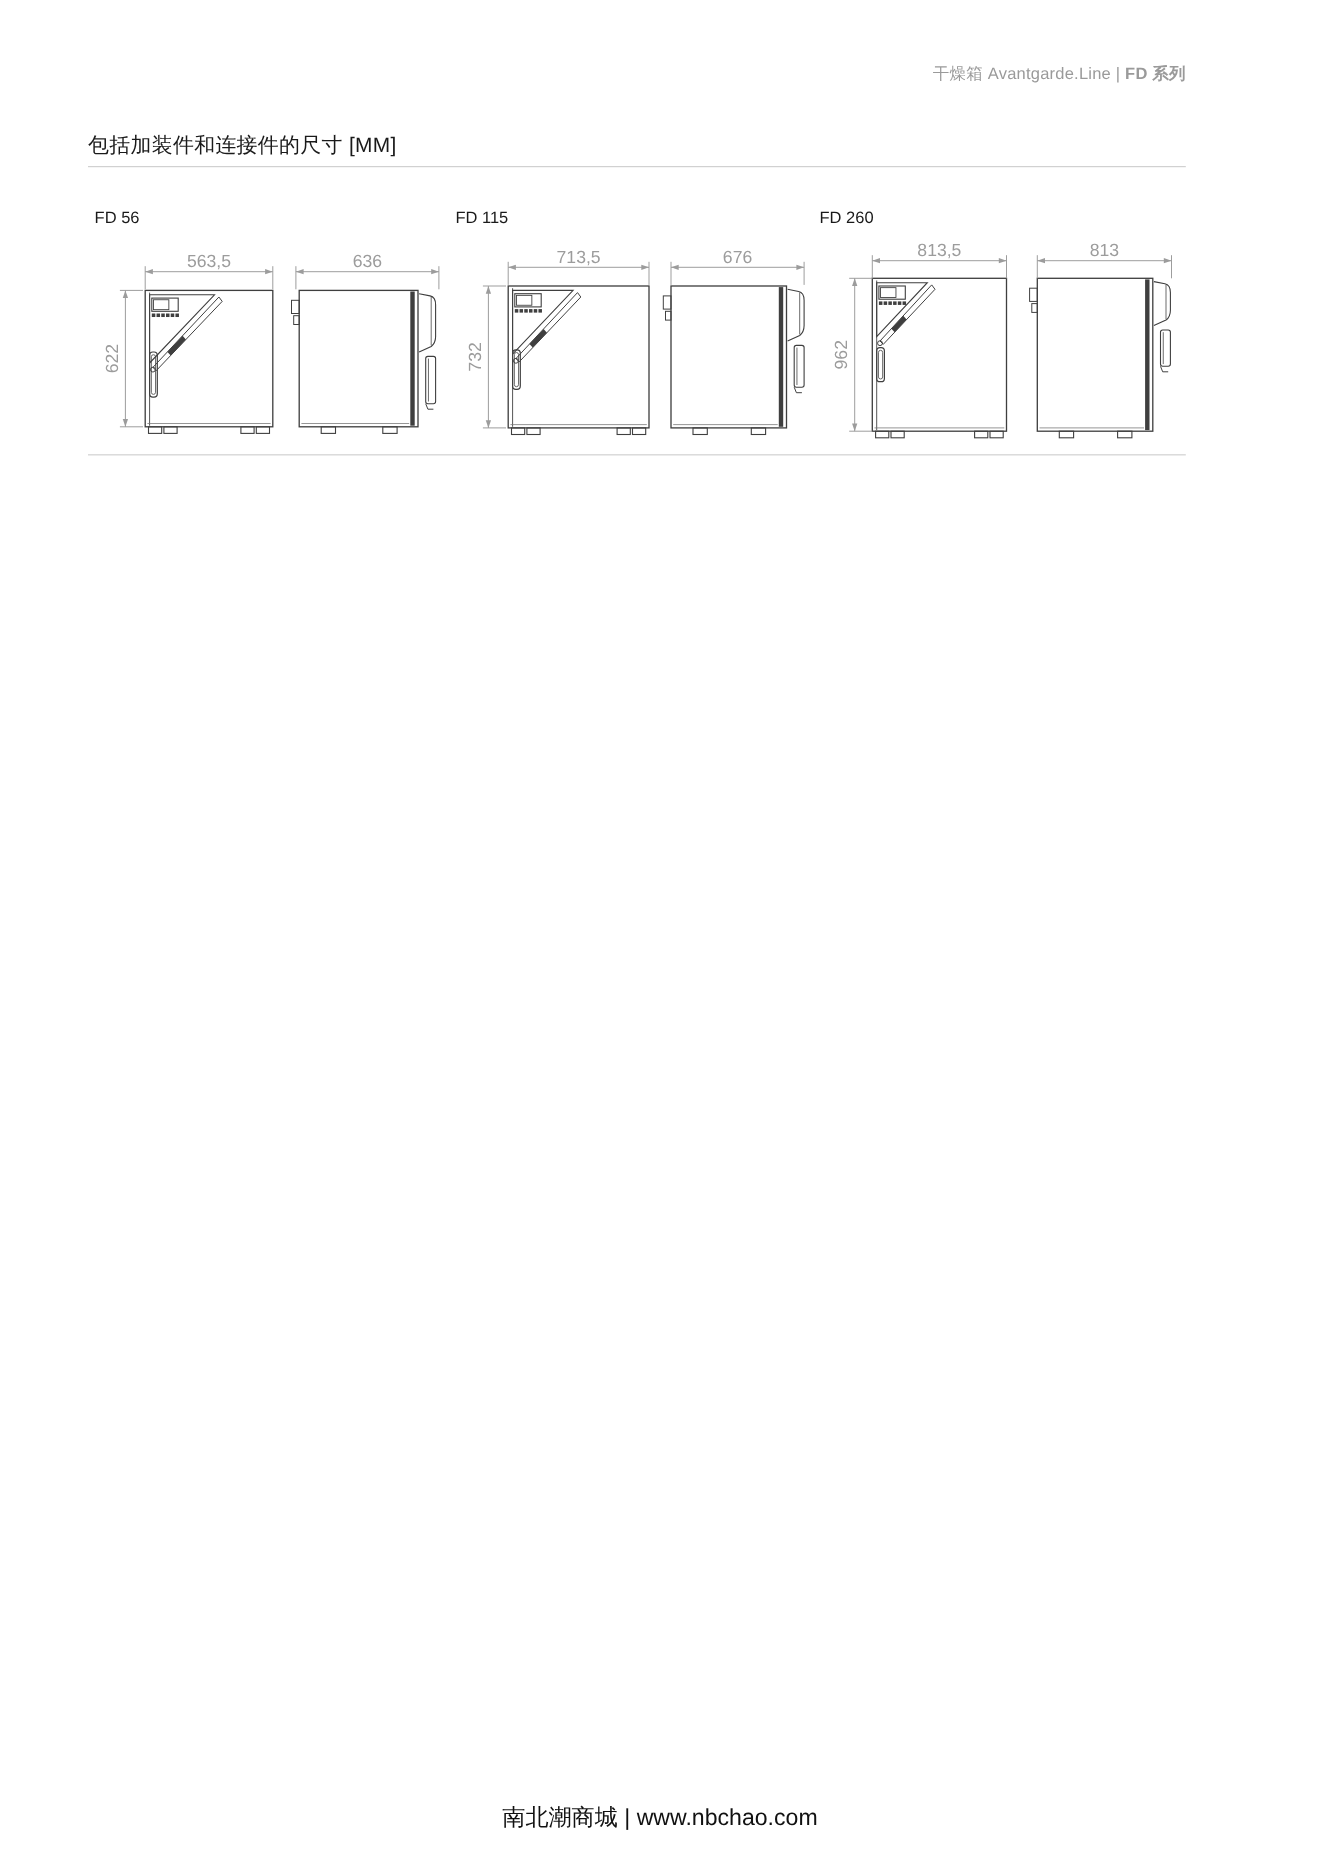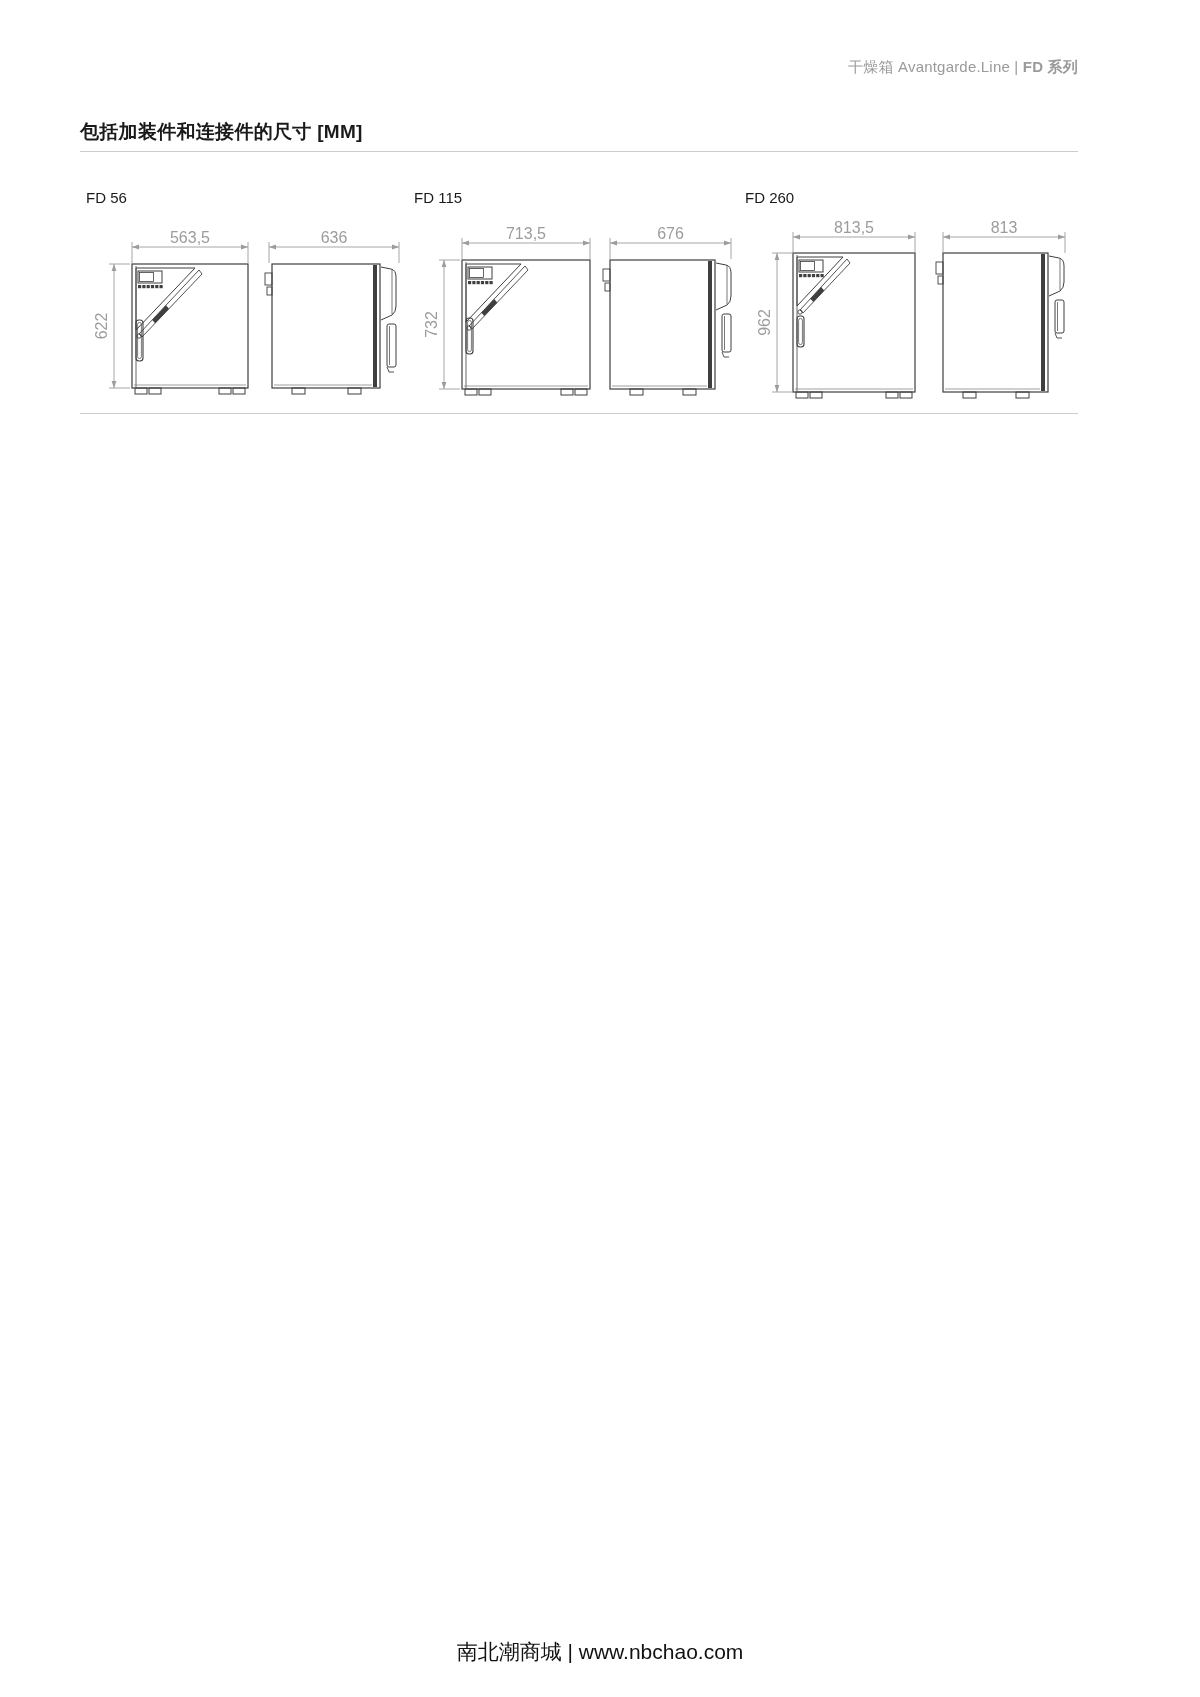--- a/index.html
+++ b/index.html
@@ -1,20 +1,20 @@
 <!DOCTYPE html>
 <html><head>
 <meta charset="utf-8">
 <style>
   html,body{margin:0;padding:0;background:#ffffff;}
   body{width:1200px;height:1697px;position:relative;font-family:"Liberation Sans",sans-serif;}
   .page{position:absolute;inset:0;background:#fff;border-radius:28px;}
   .header{position:absolute;top:58px;right:122px;font-size:15px;color:#9a9a9a;white-space:pre;letter-spacing:.2px;}
   .header .bold{font-weight:bold;}
-  .title{position:absolute;left:80px;top:119px;font-size:19px;font-weight:bold;color:#1a1a1a;letter-spacing:.3px;}
+  .title{position:absolute;left:80px;top:119px;font-size:19px;font-weight:normal;color:#1a1a1a;letter-spacing:.3px;}
   .title-rule{position:absolute;left:80px;top:151px;width:998px;height:1px;background:#cccccc;}
   .drawings{position:absolute;left:70px;top:170px;}
   .bottom-rule{position:absolute;left:80px;top:413px;width:998px;height:1px;background:#cccccc;}
   .page-number{position:absolute;top:1598px;left:80px;width:998px;text-align:right;font-size:13.5px;color:#8a8a8a;}
   .footer{position:absolute;top:1638px;left:0;width:1200px;text-align:center;font-size:21px;color:#111111;}
   svg text{font-family:"Liberation Sans",sans-serif;}
   .model-label{font-size:15px;fill:#1a1a1a;}
   .dim-text{font-size:16px;fill:#9c9c9c;}
 </style>
 </head>

